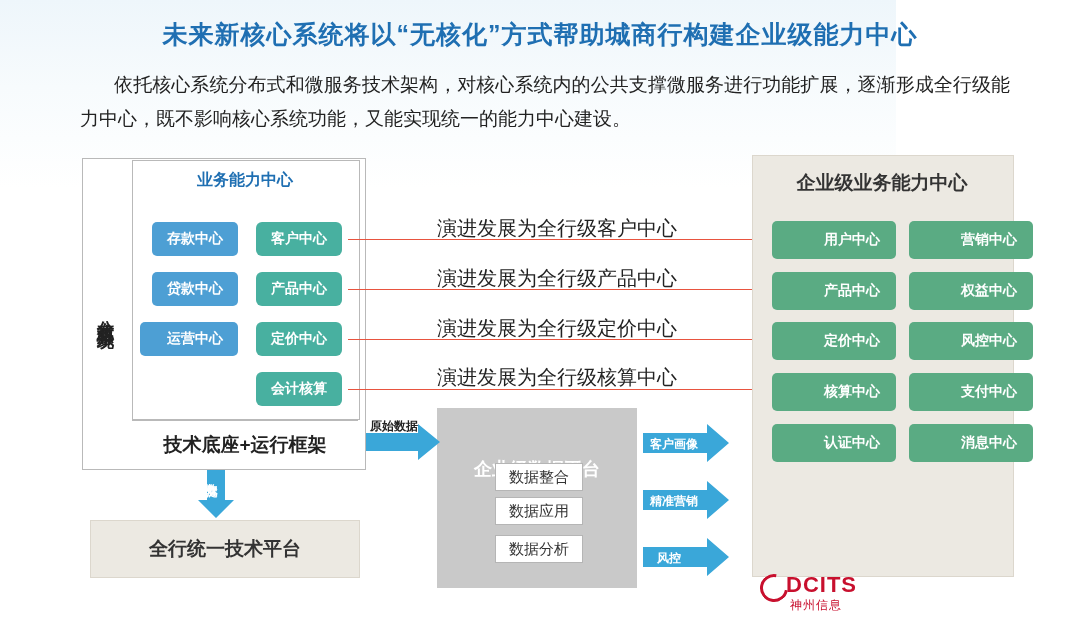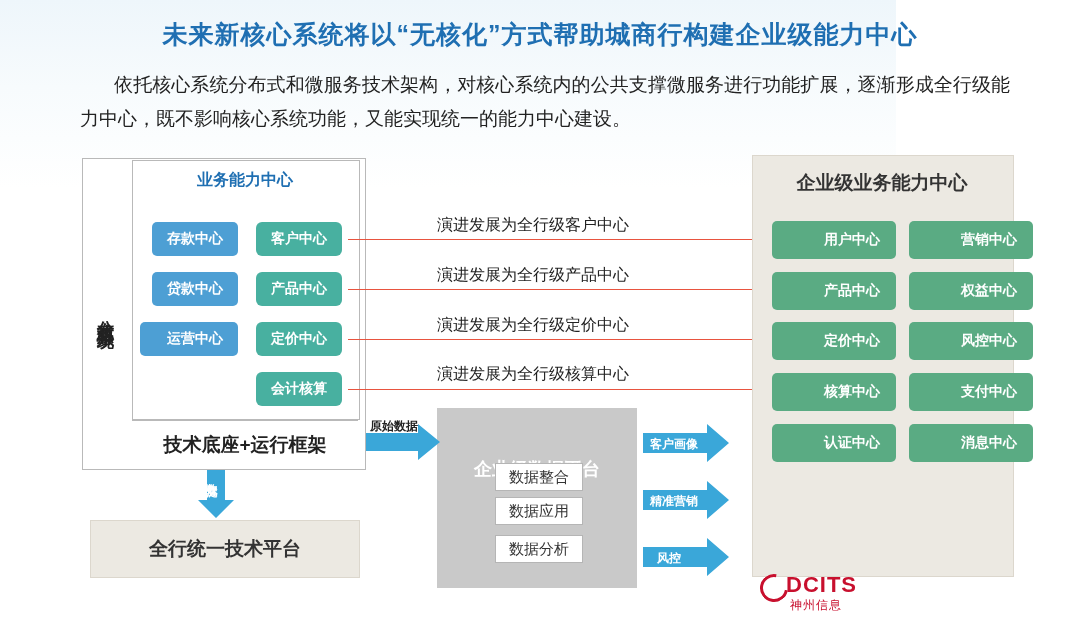--- a/index.html
+++ b/index.html
@@ -58,21 +58,21 @@
   .chip{
     position:absolute;width:86px;height:34px;border-radius:5px;
     display:flex;align-items:center;justify-content:center;
     font-size:14px;color:#ffffff;font-weight:bold;
   }
   .chip.blue{background:#4d9fd4;}
   .chip.teal{background:#48b0a0;border-radius:6px;}
 
   
   .arrow-label{
-    position:absolute;font-size:16px;color:#222;white-space:nowrap;
+    position:absolute;font-size:20px;color:#222;white-space:nowrap;
   }
   .arrow-line{
     position:absolute;height:1px;background:#e8543f;
   }
   .arrow-head{
     position:absolute;width:0;height:0;
     border-top:5px solid transparent;border-bottom:5px solid transparent;
     border-left:9px solid #e8543f;
   }
 

